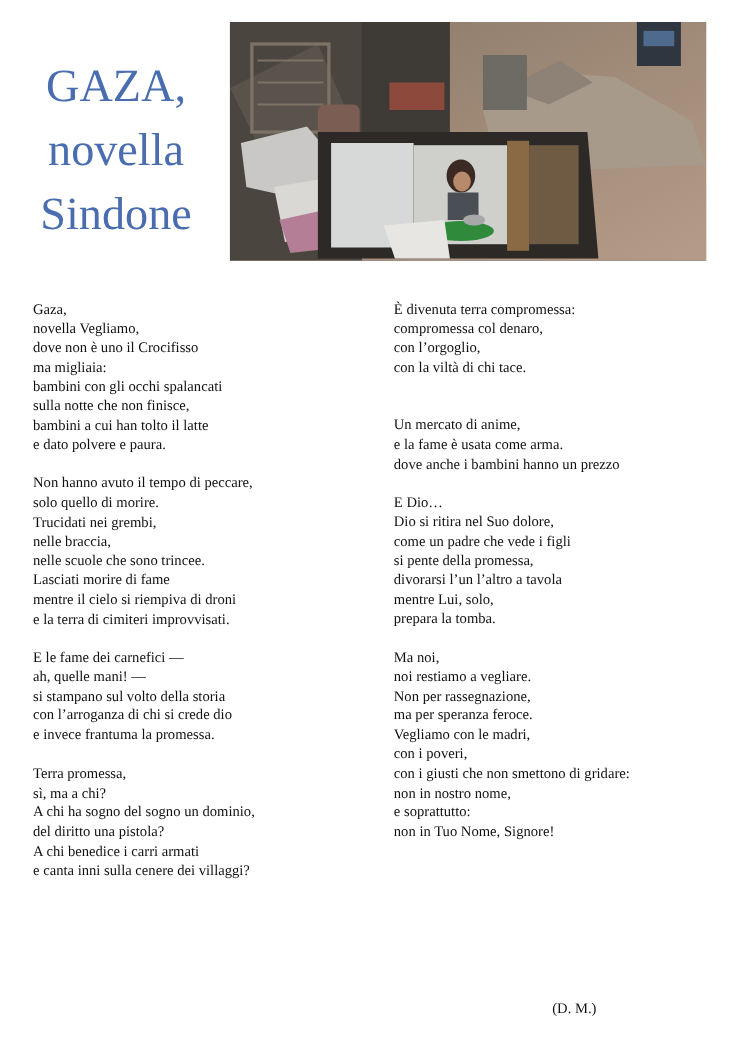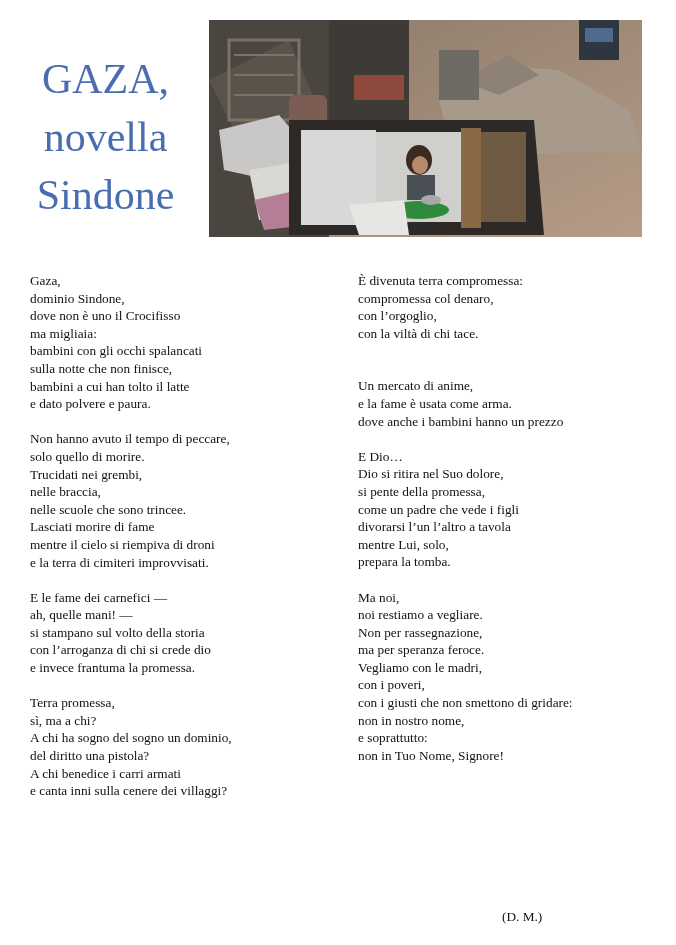--- a/index.html
+++ b/index.html
@@ -110,21 +110,21 @@
     <ellipse cx="210" cy="190" rx="30" ry="9" fill="#2f8a3c"></ellipse>
     <ellipse cx="222" cy="180" rx="10" ry="5" fill="#a8a8a8"></ellipse>
 
     <polygon points="140,185 195,180 200,215 150,215" fill="#e8e6e2"></polygon>
   </svg>
 </div>
 
 <div class="column col-left">
   <div class="stanza">
     <span class="line">Gaza,</span>
-    <span class="line">dominio Sindone,</span>
+    <span class="line">novella Vegliamo,</span>
     <span class="line">dove non è uno il Crocifisso</span>
     <span class="line">ma migliaia:</span>
     <span class="line">bambini con gli occhi spalancati</span>
     <span class="line">sulla notte che non finisce,</span>
     <span class="line">bambini a cui han tolto il latte</span>
     <span class="line">e dato polvere e paura.</span>
   </div>
   <div class="stanza">
     <span class="line">Non hanno avuto il tempo di peccare,</span>
     <span class="line">solo quello di morire.</span>
@@ -160,22 +160,22 @@
     <span class="line">con la viltà di chi tace.</span>
   </div>
   <div class="stanza">
     <span class="line">Un mercato di anime,</span>
     <span class="line">e la fame è usata come arma.</span>
     <span class="line">dove anche i bambini hanno un prezzo</span>
   </div>
   <div class="stanza">
     <span class="line">E Dio…</span>
     <span class="line">Dio si ritira nel Suo dolore,</span>
+    <span class="line">come un padre che vede i figli</span>
     <span class="line">si pente della promessa,</span>
-    <span class="line">come un padre che vede i figli</span>
     <span class="line">divorarsi l’un l’altro a tavola</span>
     <span class="line">mentre Lui, solo,</span>
     <span class="line">prepara la tomba.</span>
   </div>
   <div class="stanza">
     <span class="line">Ma noi,</span>
     <span class="line">noi restiamo a vegliare.</span>
     <span class="line">Non per rassegnazione,</span>
     <span class="line">ma per speranza feroce.</span>
     <span class="line">Vegliamo con le madri,</span>

